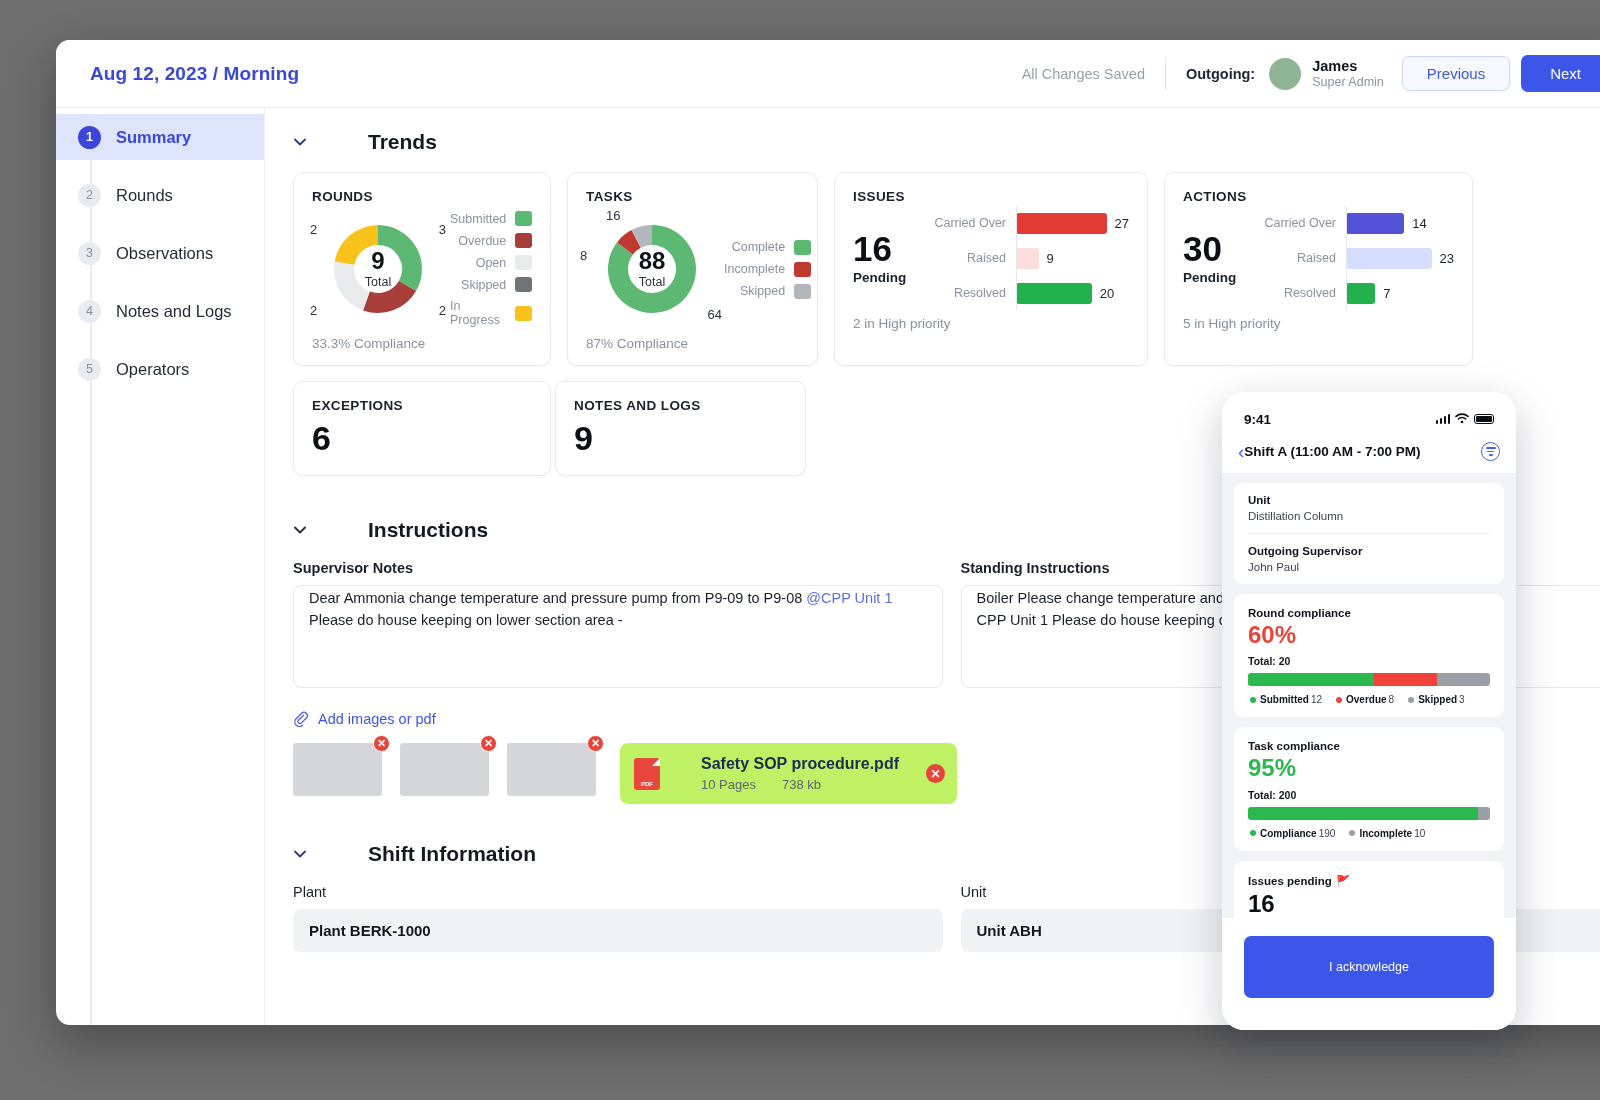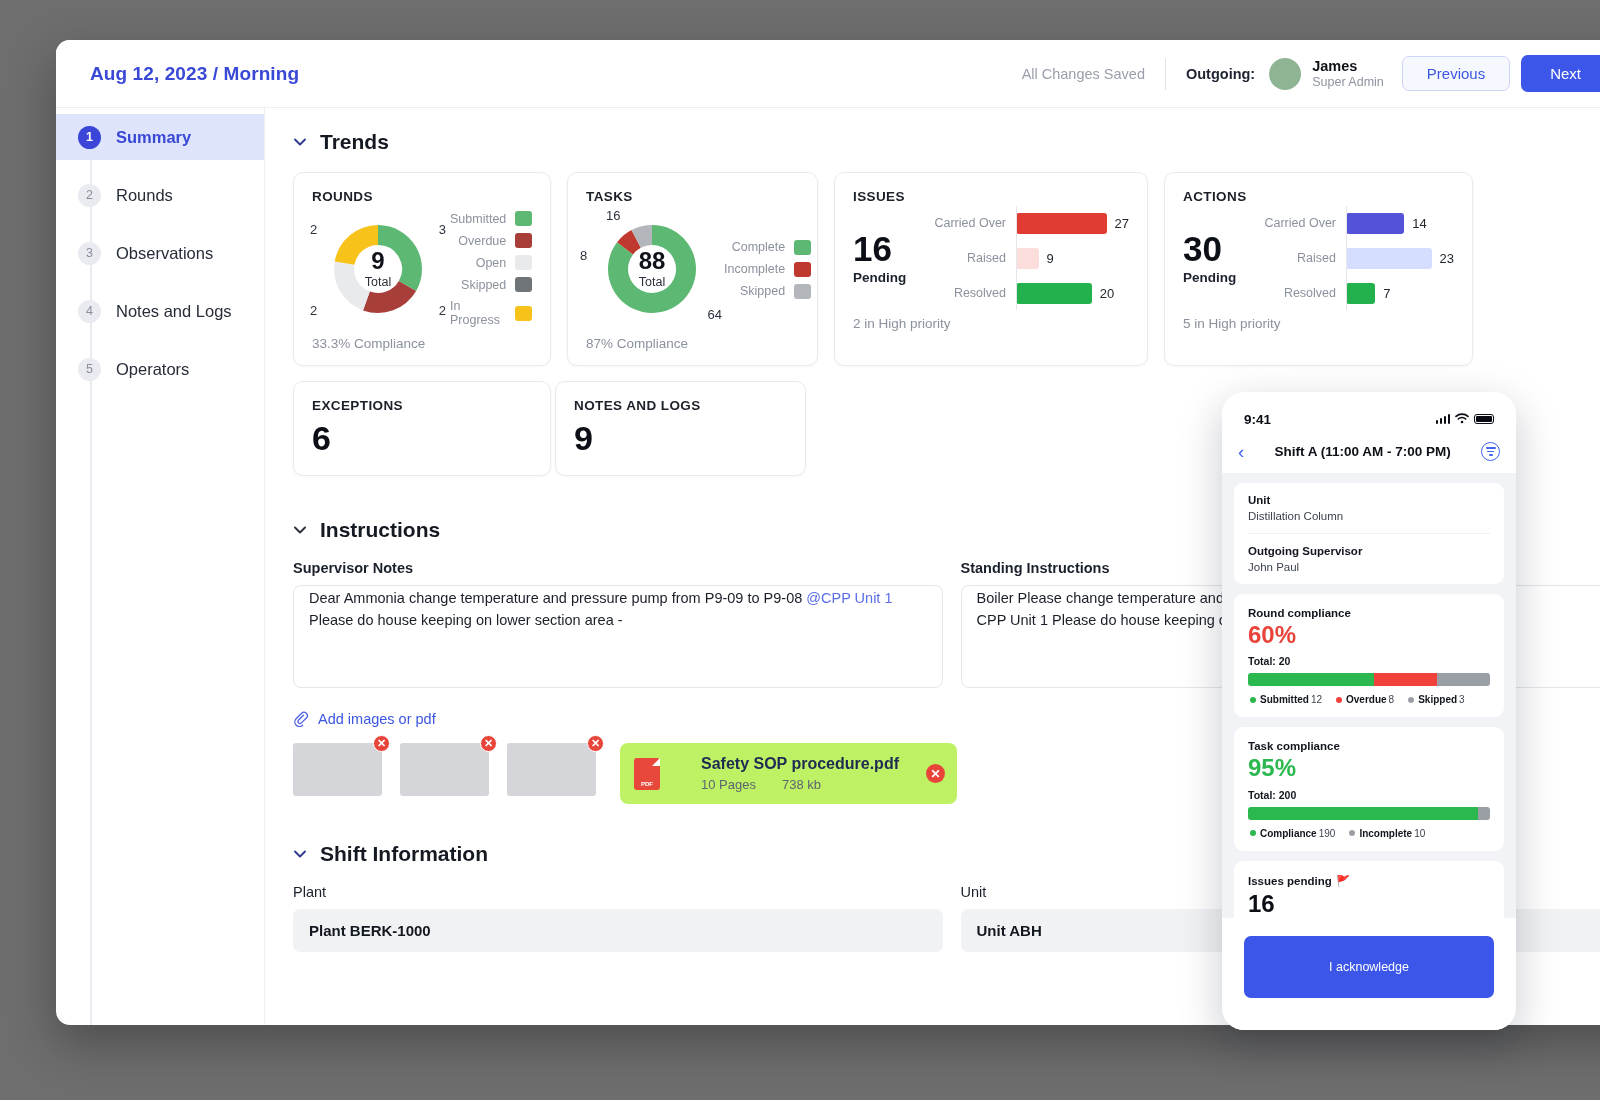--- a/index.html
+++ b/index.html
@@ -85,21 +85,21 @@
   .main {
     flex: 1; border-left: 1px solid #edeff3;
     padding: 22px 30px 0 28px; overflow: hidden; position: relative;
   }
   .section-head { display: flex; align-items: center; margin-bottom: 18px; }
   .chev {
     width: 14px; height: 14px; margin-right: 13px; color: #2f3a8e;
     display: inline-block;
   }
   .chev svg { display: block; }
-  .section-title { font-size: 21px; font-weight: bold; color: #141922; }
+  .section-title { font-size: 21px; font-weight: bold; color: #141922; margin-left: 48px; }
 
   
   .cards { display: flex; gap: 16px; }
   .card {
     background: #fff; border: 1px solid #e8eaef; border-radius: 10px;
     padding: 16px 18px 14px 18px;
     box-shadow: 0 1px 3px rgba(20,25,40,0.04);
   }
   .card-title {
     font-size: 13.5px; font-weight: bold; color: #1b2029;
@@ -244,21 +244,21 @@
     position: relative;
   }
   .ph-batt::after {
     content: ""; position: absolute; inset: 1px; background: #0a0d14; border-radius: 1px;
   }
   .ph-navbar {
     display: flex; align-items: center; padding: 10px 16px 12px 16px;
   }
   .ph-back { color: #3f63f5; font-size: 19px; line-height: 1; cursor: pointer; }
   .ph-title {
-    flex: 1; text-align: center; font-size: 13.5px; font-weight: bold; color: #0d1017;
+    flex: 1; font-size: 13.5px; font-weight: bold; color: #0d1017;
   }
   .ph-menu {
     width: 19px; height: 19px; border: 1.6px solid #3f63f5; border-radius: 50%;
     display: flex; flex-direction: column; justify-content: center;
     align-items: center; gap: 2px; cursor: pointer;
   }
   .ph-menu i { display: block; height: 1.4px; background: #3f63f5; border-radius: 1px; }
   .ph-scroll { background: #f1f3f7; padding: 10px 12px 0 12px; height: 100%; }
   .ph-card {
     background: #fff; border-radius: 9px; margin-bottom: 10px;

